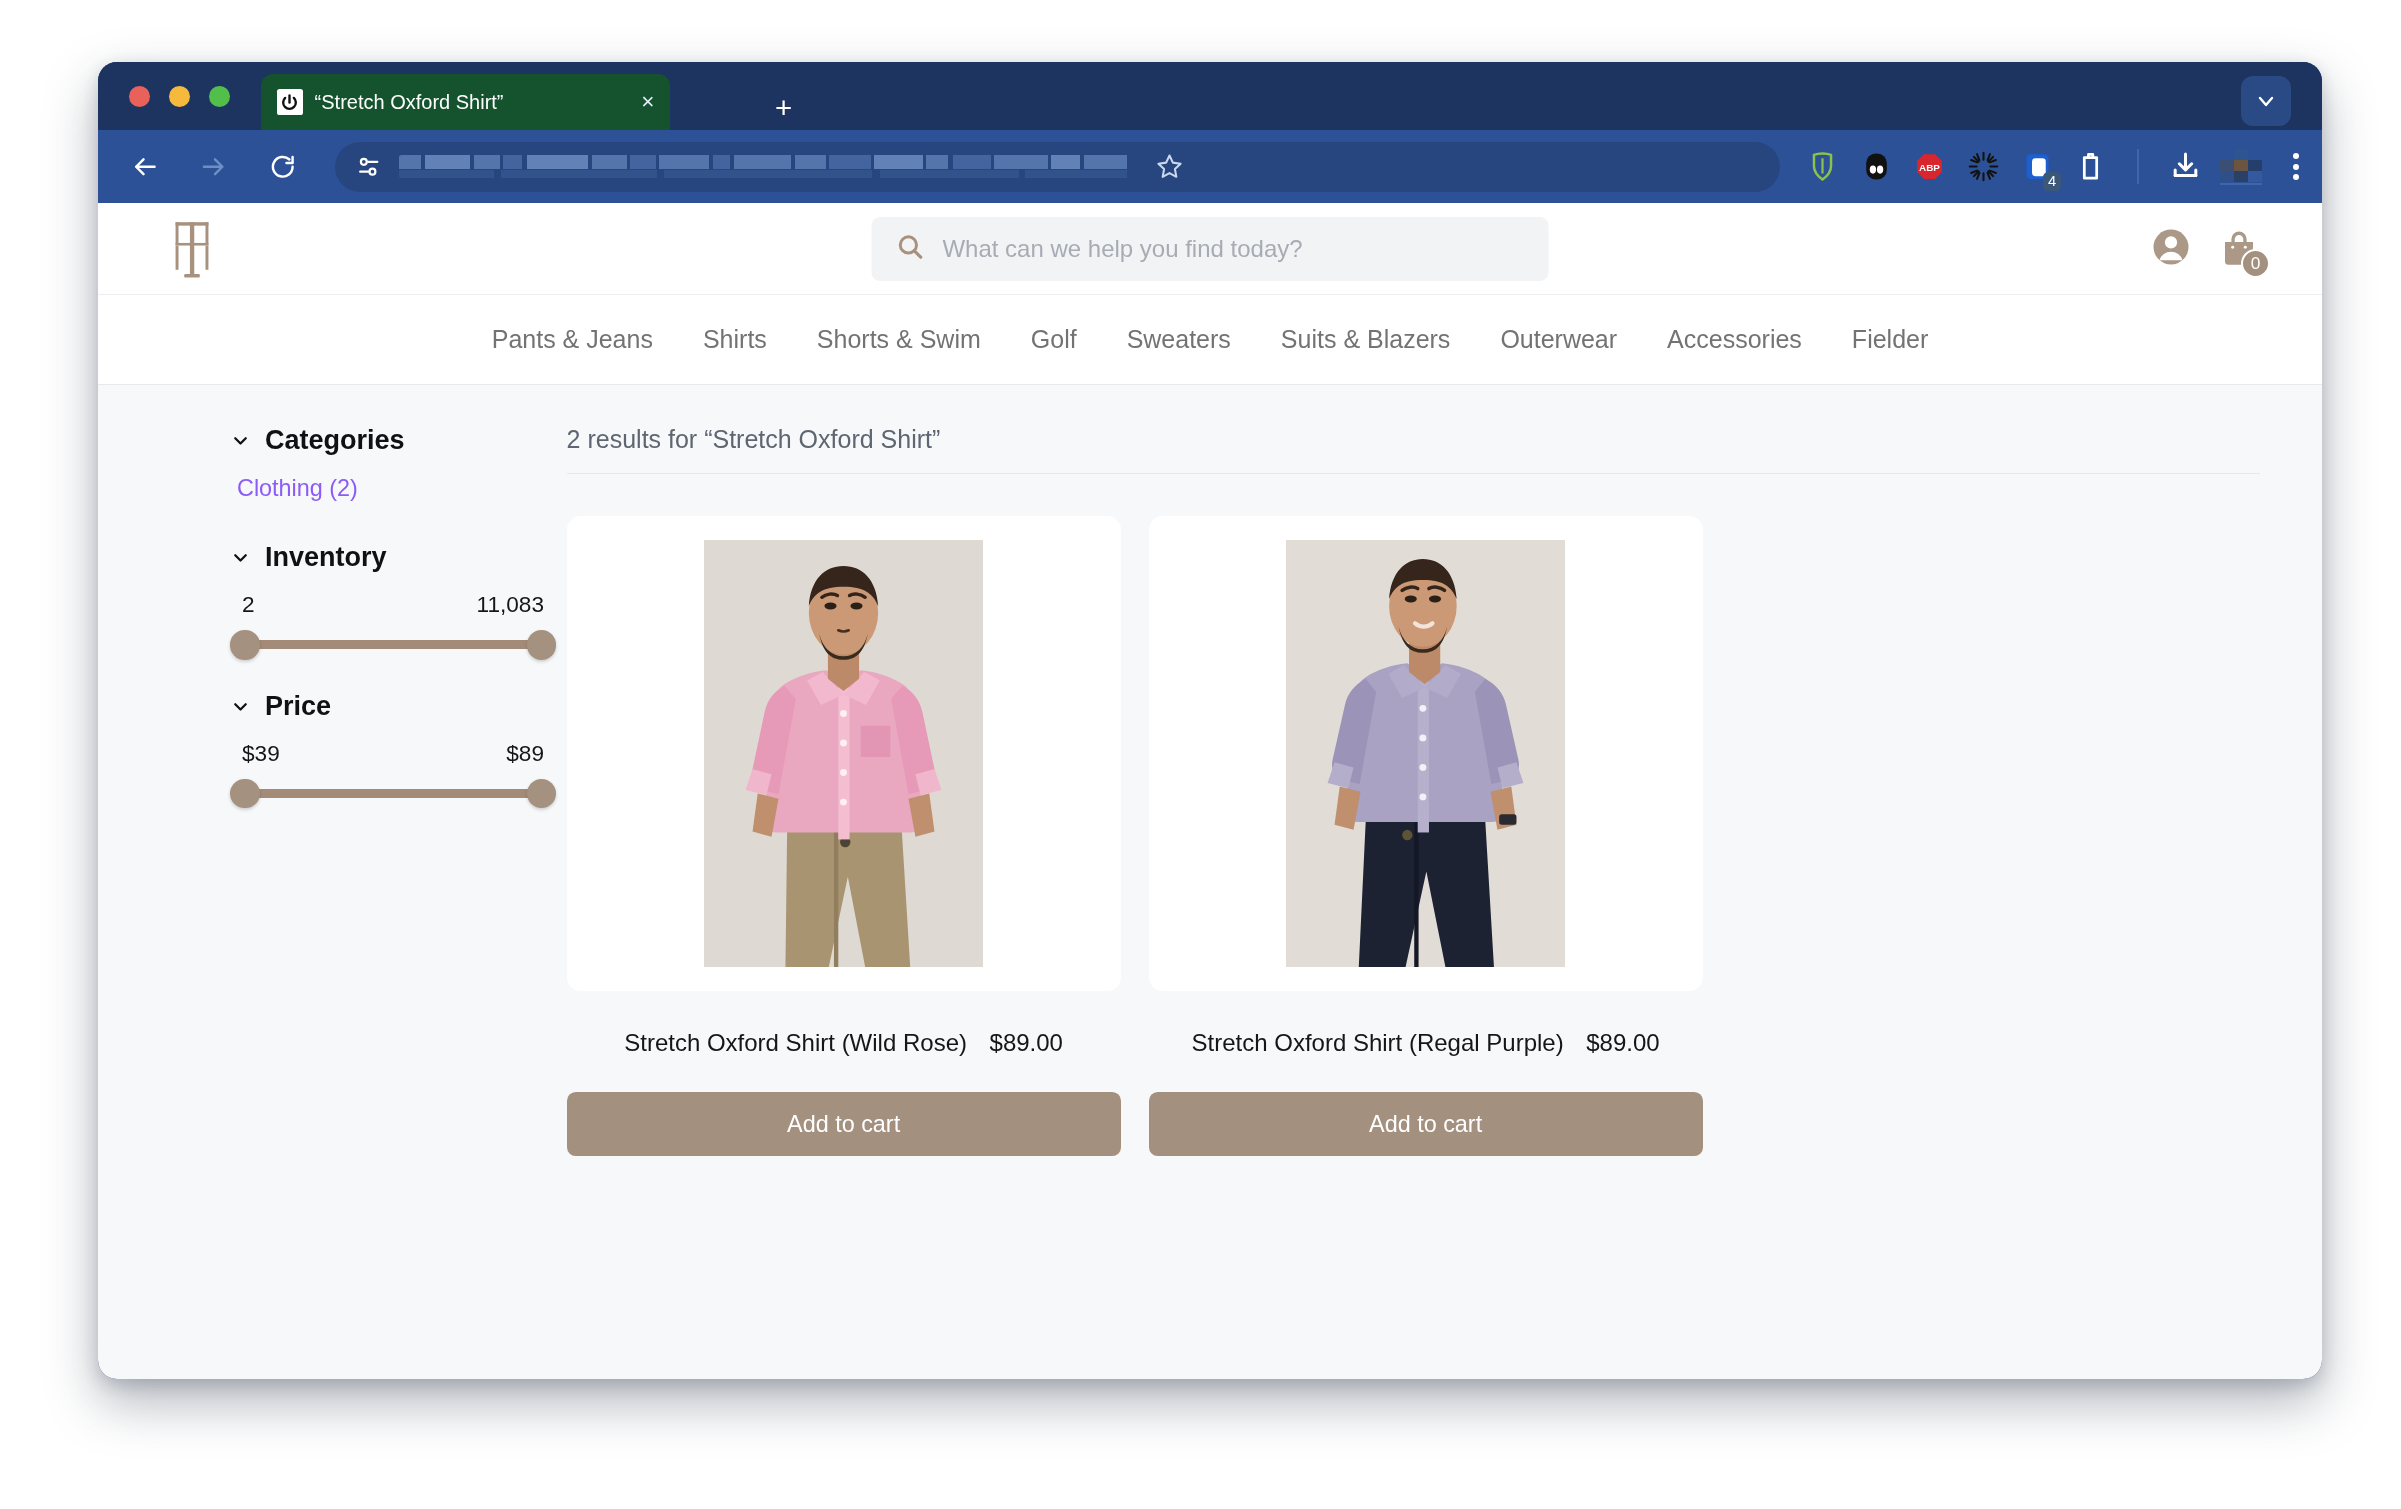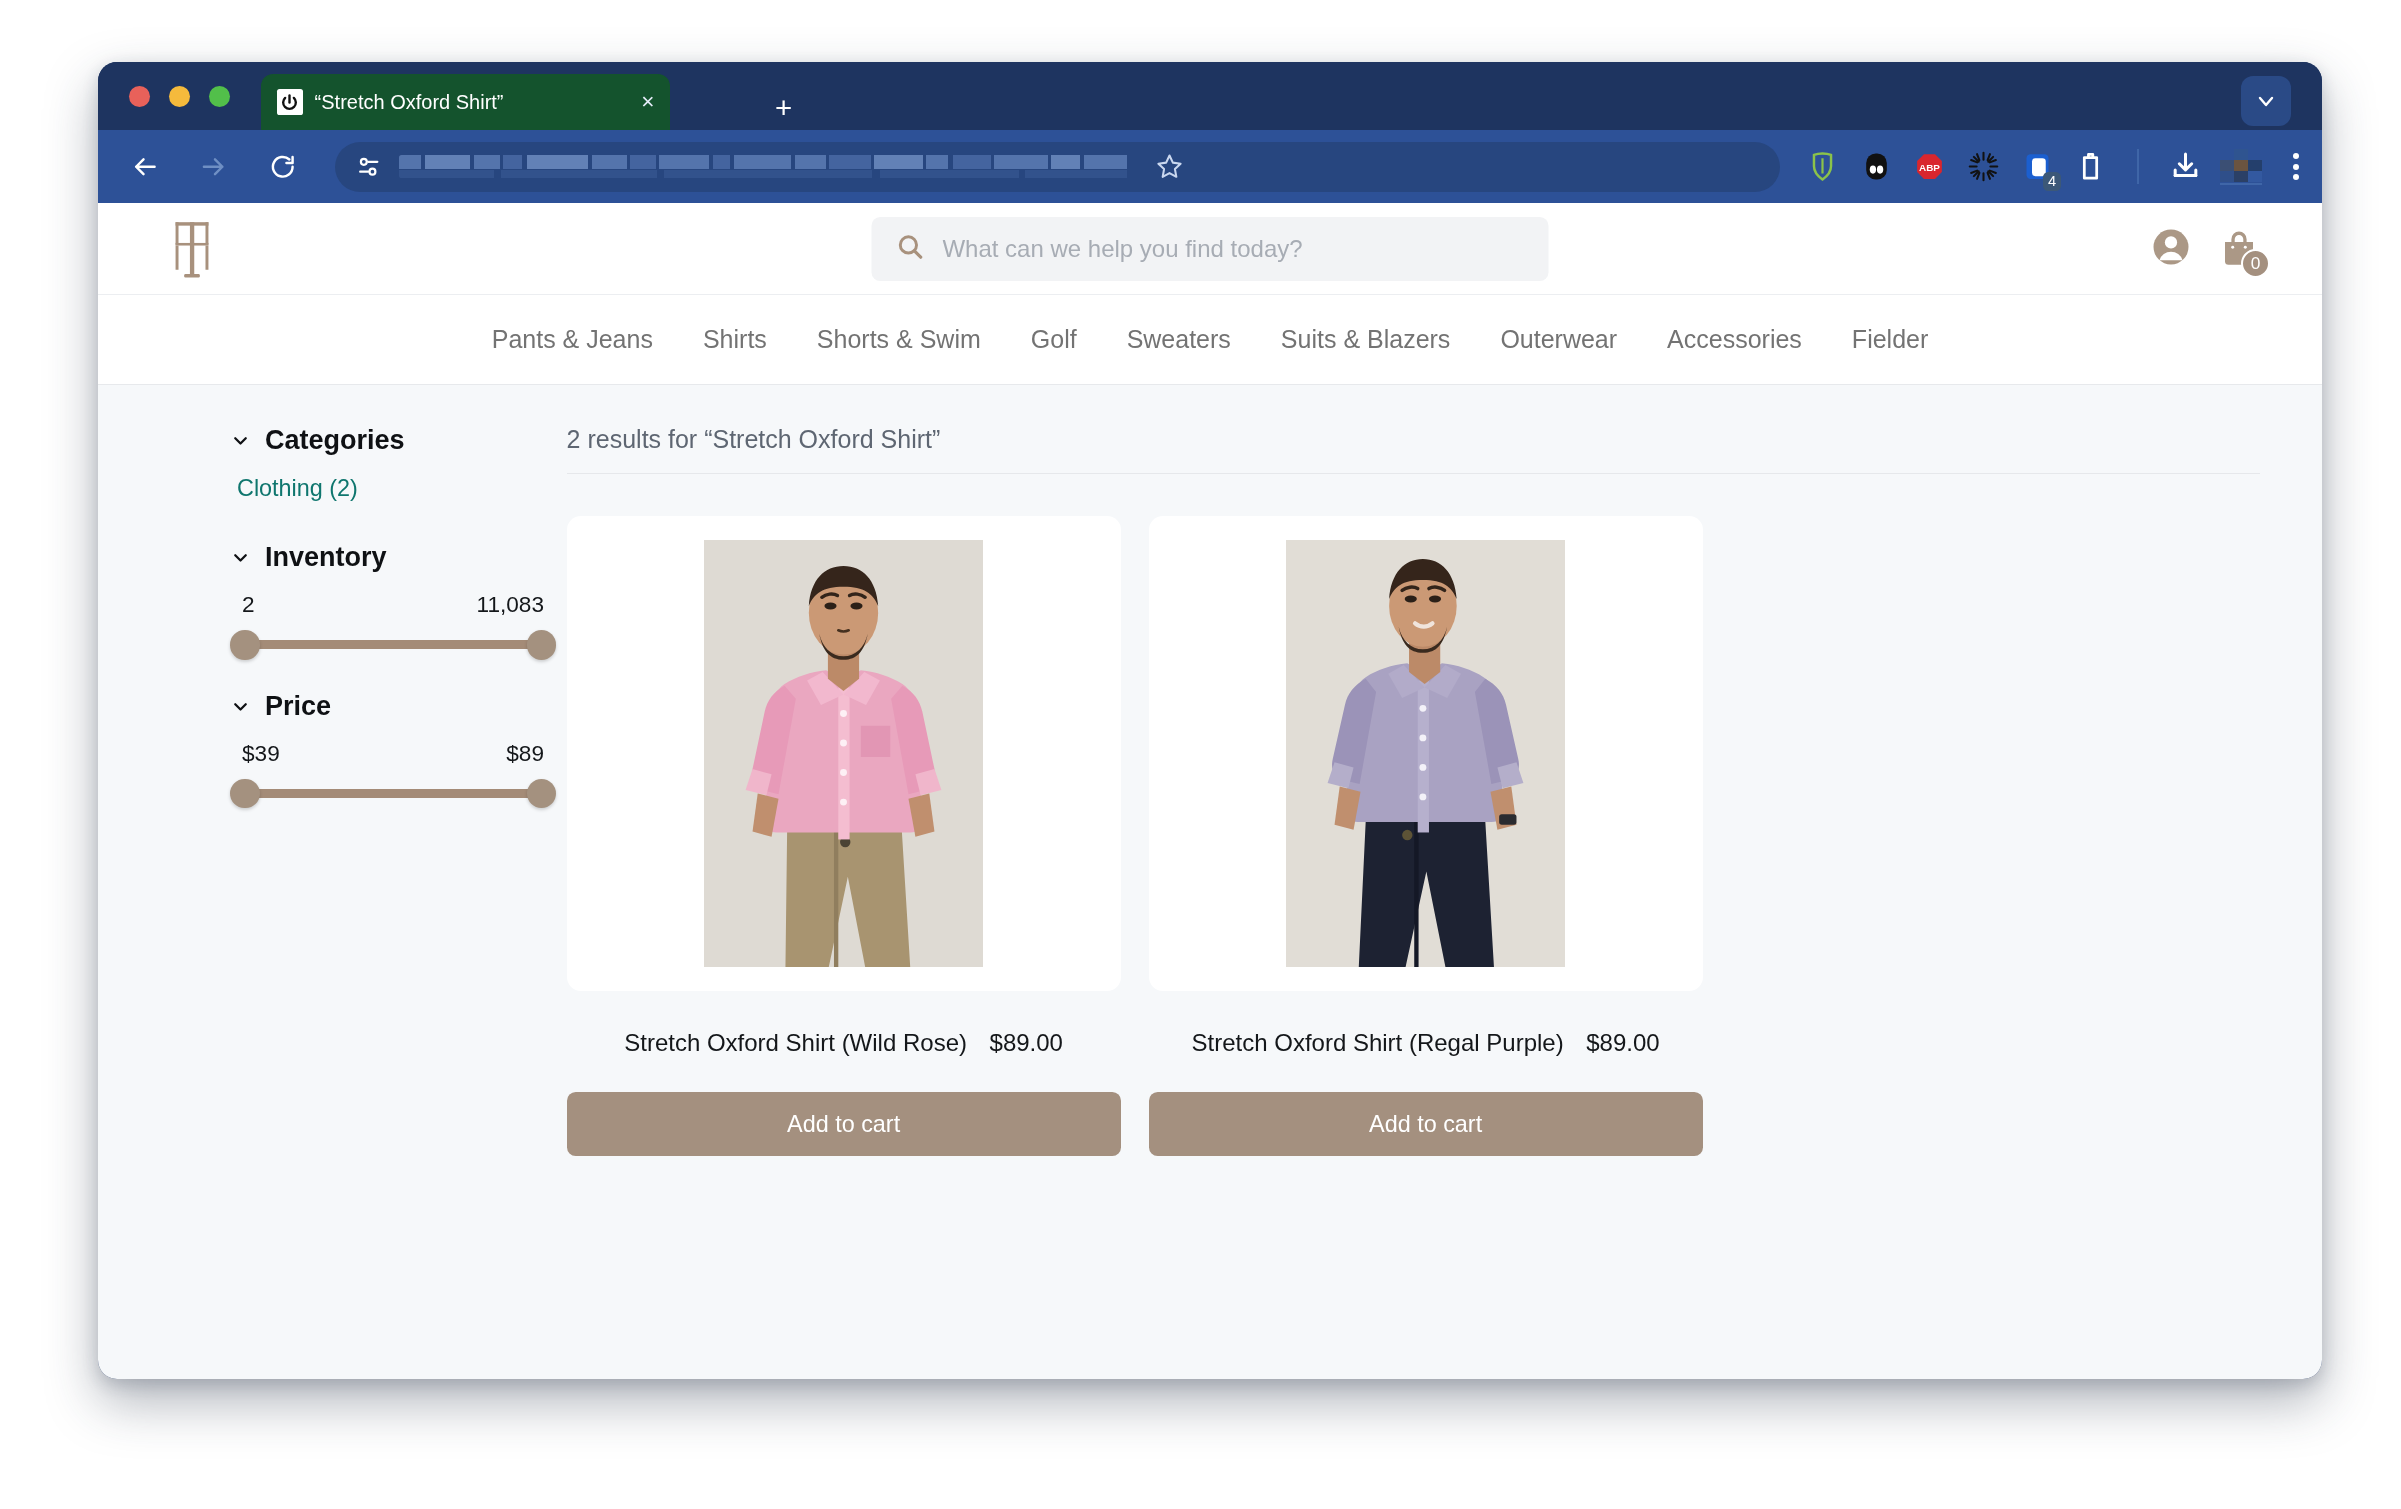--- a/index.html
+++ b/index.html
@@ -264,21 +264,21 @@
 
   .sidebar { width: 453px; flex: none; padding: 40px 0 0 132px; }
   .facet { margin-bottom: 3.5px; }
   .facet-head {
     display: flex;
     align-items: center;
     gap: 14px;
     margin-bottom: 19px;
   }
   .facet-title { font-size: 27px; font-weight: bold; color: #0f1114; }
-  .facet-opt { font-size: 23.4px; color: #0f766e; margin: 0 0 40px 7px; }
+  .facet-opt { font-size: 23.4px; color: #8b5cf6; margin: 0 0 40px 7px; }
 
   .slider-block { margin: 0 0 31px 0; width: 326px; }
   .slider-vals {
     display: flex;
     justify-content: space-between;
     font-size: 22.6px;
     color: #14171a;
     margin-bottom: 12px;
     padding: 0 12px;
   }

